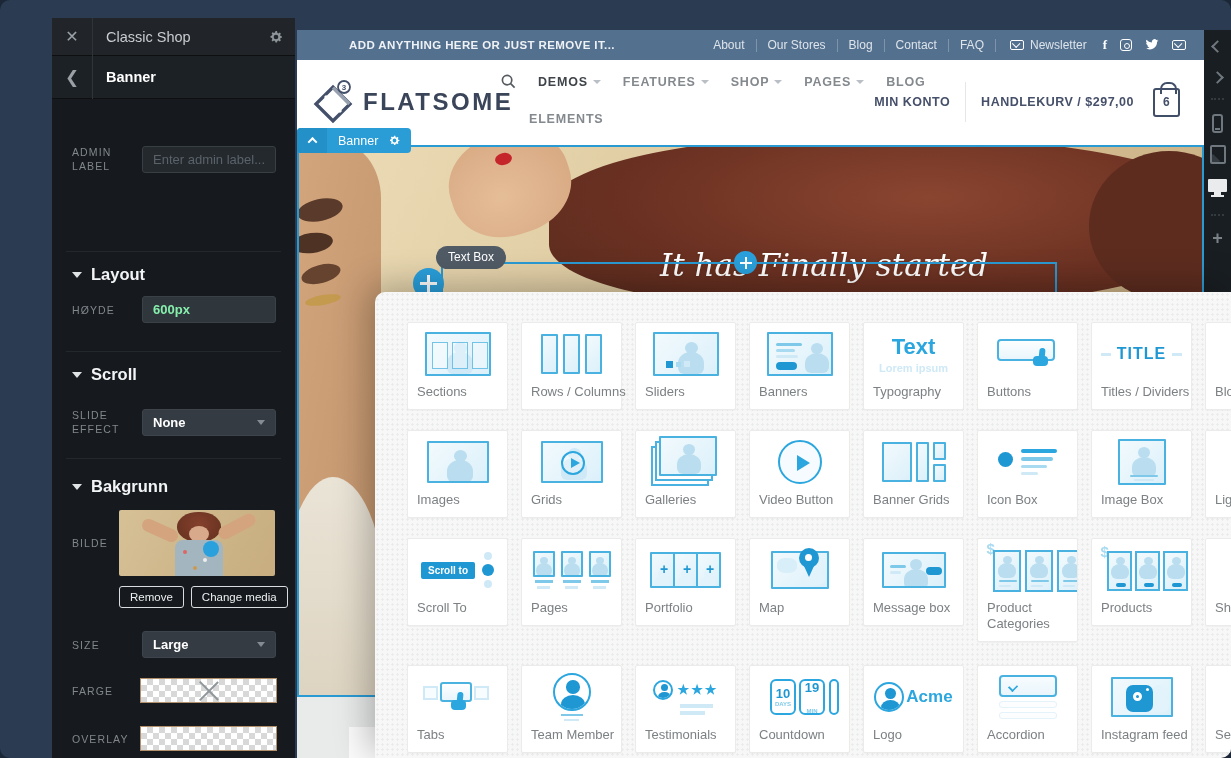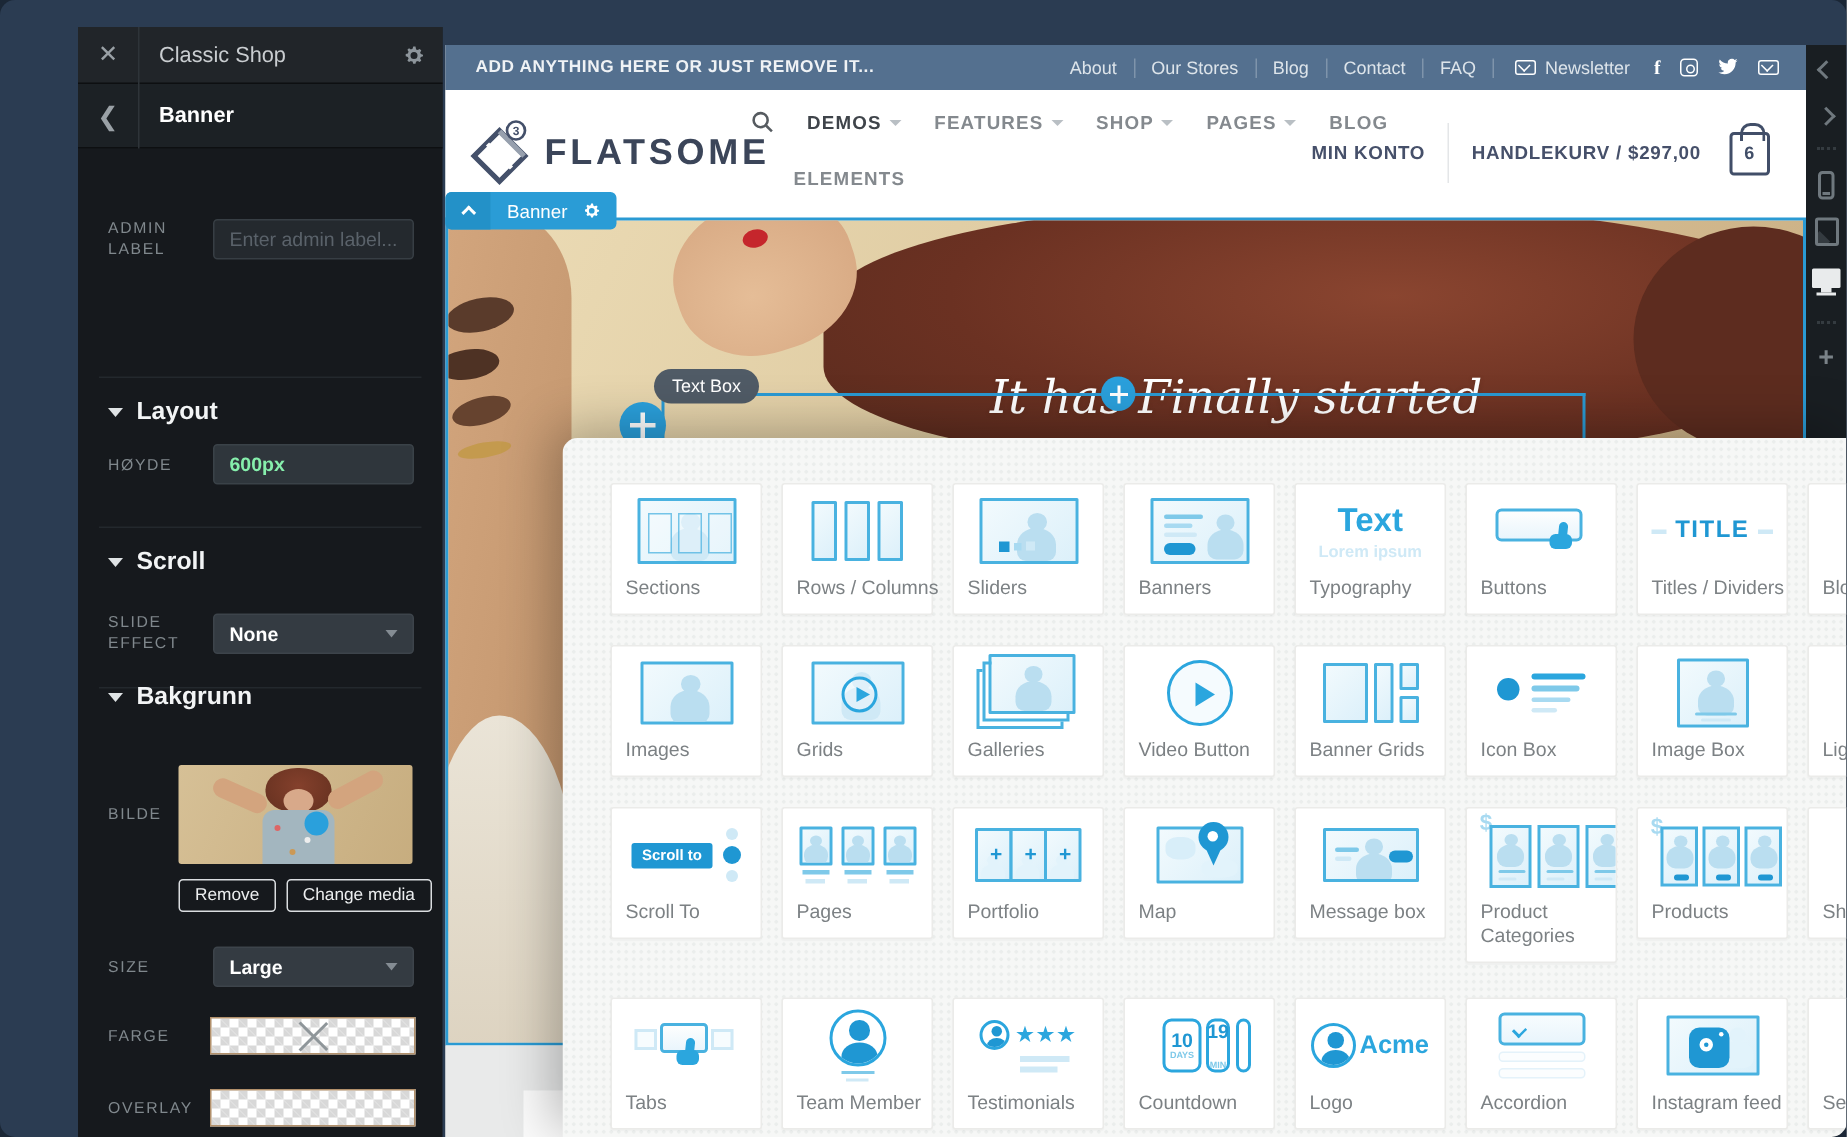--- a/index.html
+++ b/index.html
@@ -34,21 +34,21 @@
     background-image:linear-gradient(45deg,#d8d8d8 25%,transparent 25%,transparent 75%,#d8d8d8 75%),
                      linear-gradient(45deg,#d8d8d8 25%,#fff 25%,#fff 75%,#d8d8d8 75%);
     background-size:12px 12px; background-position:0 0,6px 6px; position:relative; cursor:pointer; }
   .xmark { position:absolute; left:50%; top:50%; width:26px; height:26px; transform:translate(-50%,-50%); }
   .xmark::before,.xmark::after { content:""; position:absolute; left:12px; top:0; width:1.5px; height:26px; background:#8f969a; }
   .xmark::before { transform:rotate(45deg);} .xmark::after { transform:rotate(-45deg);}
 
   
   .preview { position:absolute; left:297px; top:30px; width:907px; height:728px; background:#fff; }
   .topbar { height:30px; background:#54708f; display:flex; align-items:center; padding:0 18px 0 20px; }
-  .tb-msg { font-size:11.5px; font-weight:bold; letter-spacing:.4px; color:#eff2f5; }
+  .tb-msg { font-size:11.5px; font-weight:bold; letter-spacing:.4px; color:#eff2f5;margin-left:32px; }
   .tb-right { margin-left:auto; display:flex; align-items:center; }
   .tb-link { font-size:12px; color:#dde4ea; padding:0 11px; cursor:pointer; }
   .tb-sep { width:1px; height:13px; background:rgba(255,255,255,.25); }
   .tb-news { display:flex; align-items:center; gap:6px; font-size:12px; color:#dde4ea; padding:0 12px 0 14px; cursor:pointer; }
   .tb-soc { display:flex; align-items:center; gap:13px; margin-left:4px; color:#fff; }
   .soc-f { font-weight:bold; font-size:13px; font-family:"Liberation Serif",serif; cursor:pointer; }
   .soc-ig { width:12px; height:12px; border:1.5px solid #fff; border-radius:3px; position:relative; cursor:pointer; }
   .soc-ig::before { content:""; position:absolute; left:2.5px; top:2.5px; width:4px; height:4px; border:1.5px solid #fff; border-radius:50%; }
   .soc-mail { width:14px; height:10px; border:1.5px solid #fff; border-radius:2px; position:relative; cursor:pointer; }
   .soc-mail::before { content:""; position:absolute; left:0; top:-1px; width:5px; height:5px; border-right:1.5px solid #fff; border-bottom:1.5px solid #fff; transform:rotate(45deg) translate(2px,-1px); }
@@ -170,21 +170,21 @@
       </div>
       <div class="lrow" style="top:309px;">
         <span class="llab">SLIDE EFFECT</span>
         <div class="sel">
           <span>None</span>
           <i class="caret"></i>
         </div>
       </div>
       <div class="ldiv" style="top:359px;"></div>
 
-      <div class="sec" style="top:356px;">
+      <div class="sec" style="top:378px;">
         <i class="tri"></i>
         <span>Bakgrunn</span>
       </div>
       <div class="lrow" style="top:429px;align-items:flex-start;">
         <span class="llab" style="margin-top:8px;">BILDE</span>
       </div>
       <div class="thumb" style="top:411px;">
         <b style="left:58px;top:2px;width:44px;height:30px;background:radial-gradient(ellipse at 50% 40%,#84402c,#63301f);border-radius:48%;"></b>
         <b style="left:70px;top:16px;width:20px;height:16px;background:#d8a98a;border-radius:50%;"></b>
         <b style="left:22px;top:14px;width:38px;height:13px;background:#d3a47e;border-radius:7px;transform:rotate(24deg);"></b>
@@ -693,21 +693,21 @@
           </div>
     <div class="clabel">Testimonials</div>
   </div>
         <div class="card">
     <div class="cicon">
             <span class="fx" style="gap:3px;padding-left:10px;">
               <span class="fx" style="flex-direction:column;justify-content:center;gap:1px;width:26px;height:36px;border:2px solid #2ba6de;border-radius:6px;line-height:1">
                 <b class="st" style="color:#1f97d3;font-size:13px;font-weight:bold">10</b>
                 <b class="st" style="color:#7ec9e9;font-size:6px;font-weight:bold">DAYS</b>
               </span>
-              <span class="fx" style="flex-direction:column;justify-content:center;gap:14px;width:16px;height:36px;border:2px solid #2ba6de;border-radius:6px;line-height:1">
+              <span class="fx" style="flex-direction:column;justify-content:center;gap:14px;width:26px;height:36px;border:2px solid #2ba6de;border-radius:6px;line-height:1">
                 <b class="st" style="color:#1f97d3;font-size:13px;font-weight:bold">19</b>
                 <b class="st" style="color:#7ec9e9;font-size:6px;font-weight:bold">MIN</b>
               </span>
               <b class="st" style="width:10px;height:36px;border:2px solid #2ba6de;border-radius:6px;margin-left:1px"></b>
             </span>
           </div>
     <div class="clabel">Countdown</div>
   </div>
         <div class="card">
     <div class="cicon">

